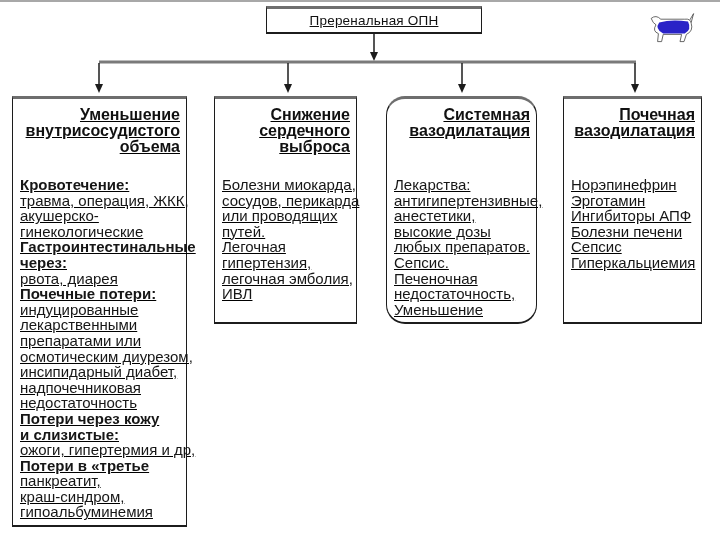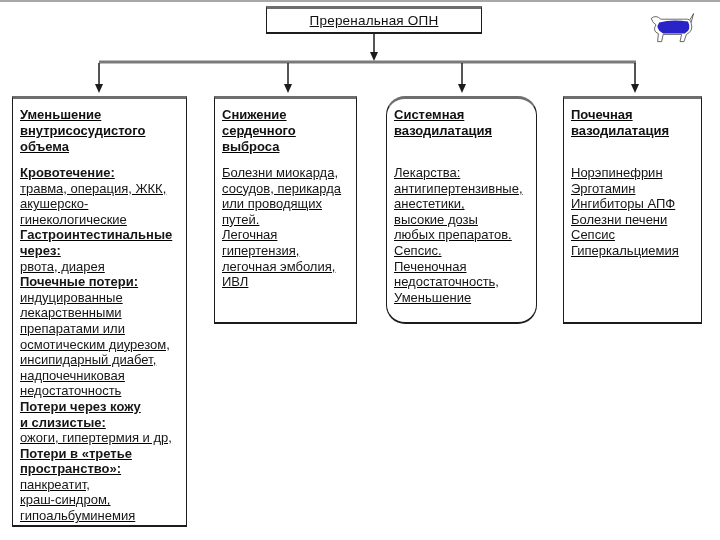--- a/index.html
+++ b/index.html
@@ -17,24 +17,24 @@
     display:flex; align-items:center; justify-content:center;
     font-size:13.5px; color:#111; letter-spacing:.2px; }
 
   .cause-box { top:96px; padding:8px 6px 6px 7px; }
   .box-1 { left:12px;  width:175px; height:431px; }
   .box-2 { left:214px; width:143px; height:228px; }
   .box-3 { left:386px; width:151px; height:228px;border-radius:19px; }
   .box-4 { left:563px; width:139px; height:228px; }
 
   .box-title {
-    height:52px; text-align:left; font-weight:bold;
-    font-size:13px; line-height:16px; color:#111;
+    height:52px; text-align:right; font-weight:bold;
+    font-size:16px; line-height:16px; color:#111;
   }
-  .box-body { margin-top:6px; font-size:13px; line-height:15.6px; color:#161616; }
+  .box-body { margin-top:18px; font-size:15px; line-height:15.6px; color:#161616; }
   .box-body .line { white-space:nowrap; }
   .box-body .line.bold { font-weight:bold; }
 
   .connectors { position:absolute; left:0; top:0; pointer-events:none; }
 
   .dog { position:absolute; left:644px; top:12px; width:56px; height:32px; }
 </style>
 </head>
 <body>
 
@@ -81,21 +81,20 @@
         <div class="line">лекарственными</div>
         <div class="line">препаратами или</div>
         <div class="line">осмотическим диурезом,</div>
         <div class="line">инсипидарный диабет,</div>
         <div class="line">надпочечниковая</div>
         <div class="line">недостаточность</div>
         <div class="line bold">Потери через кожу</div>
         <div class="line bold">и слизистые:</div>
         <div class="line">ожоги, гипертермия и др,</div>
         <div class="line bold">Потери в «третье</div>
-        <div class="line bold">пространство»:</div>
         <div class="line">панкреатит,</div>
         <div class="line">краш-синдром,</div>
         <div class="line">гипоальбуминемия</div>
       </div>
   </div>
 
   <div class="node cause-box box-2">
     <div class="box-title">Снижение сердечного выброса</div>
     <div class="box-body">
         <div class="line">Болезни миокарда,</div>

